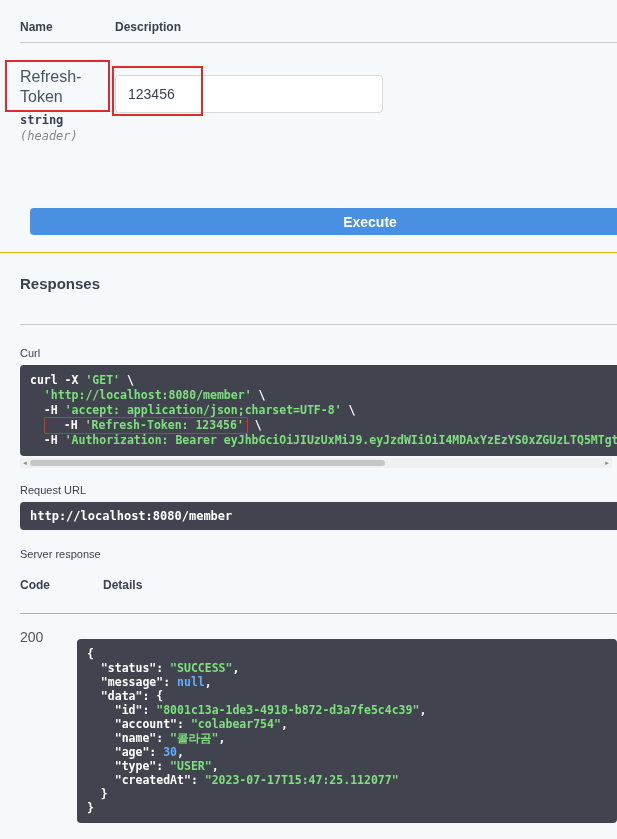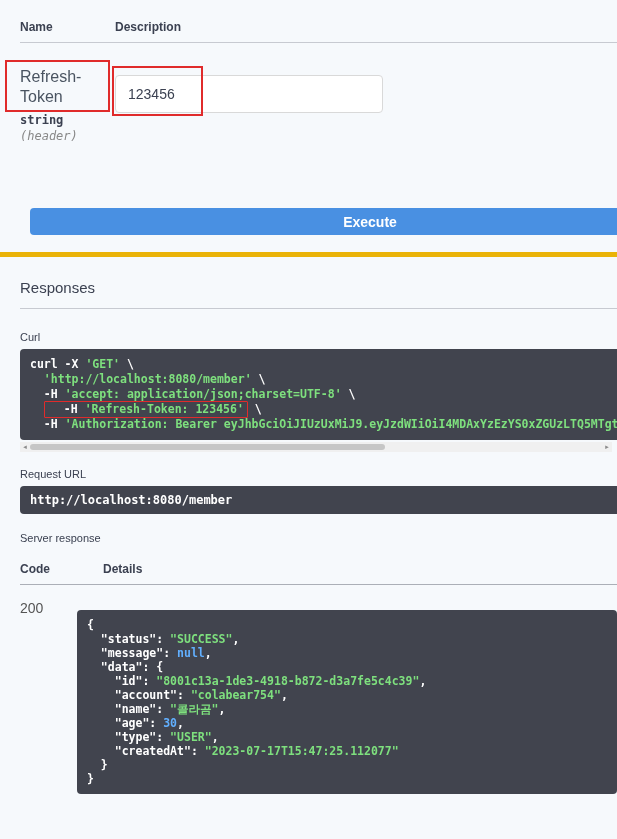--- a/index.html
+++ b/index.html
@@ -3,34 +3,34 @@
 <meta charset="utf-8">
 <style>
   * { box-sizing: border-box; }
   html, body { margin:0; padding:0; }
   body {
     width:617px; height:839px; overflow:hidden; position:relative;
     background:#f6f9fc; color:#3b4151;
     font-family:"Liberation Sans", sans-serif;
   }
   
-  .params-section { padding:20px 0 17px 20px; border-bottom:5px solid #eab308; }
+  .params-section { padding:20px 0 17px 20px; border-bottom:1px solid #eab308; }
   .param-headers { display:flex; padding-bottom:8px; border-bottom:1px solid rgba(59,65,81,.25); font-size:12px; font-weight:bold; color:#3b4151; }
   .col-name { width:95px; }
   .param-row { display:flex; margin-top:24px; }
   .param-name-col { width:95px; }
   .param-name { width:72px; font-size:16px; line-height:20px; color:#4a5461; word-wrap:break-word; }
   .param-type { margin-top:6px; font-family:"DejaVu Sans Mono","Liberation Mono",monospace; font-size:12px; font-weight:bold; color:#3b4151; }
   .param-in { margin-top:2px; font-family:"DejaVu Sans Mono","Liberation Mono",monospace; font-size:12px; font-style:italic; color:#888; }
   .param-value-col { flex:1; }
   .param-input { margin-top:8px; width:268px; height:38px; background:#fff; border:1px solid #d9d9d9; border-radius:4px; padding:0 12px; font-size:14px; color:#3b4151; font-family:inherit; outline:none; }
   .execute-btn { display:block; margin:65px 0 0 10px; width:680px; height:27px; background:#4990e2; border:none; border-radius:4px; color:#fff; font-size:14px; font-weight:bold; font-family:inherit; cursor:pointer; padding:0; }
   
   .responses-section { padding-left:20px; }
-  .responses-title { margin:22px 0 0 0; padding-bottom:12px; border-bottom:1px solid rgba(59,65,81,.25); font-size:15px; font-weight:400; color:#3b4151; }
+  .responses-title { margin:22px 0 0 0; padding-bottom:32px; border-bottom:1px solid rgba(59,65,81,.25); font-size:15px; font-weight:700; color:#3b4151; }
   .block-label { font-size:11px; color:#3b4151; }
   .curl-label { margin-top:22px; }
   .requrl-label { margin-top:16px; }
   .server-label { margin-top:18px; }
   
   .code-block {
     margin-top:6px; background:#41444e; border-radius:4px; padding:8px 10px;
     font-family:"DejaVu Sans Mono","Liberation Mono",monospace;
     font-size:11.5px; font-weight:600; color:#fff; white-space:pre; overflow:hidden;
   }
@@ -45,21 +45,21 @@
     margin-top:6px; width:640px; background:#41444e; border-radius:4px; padding:7px 10px;
     font-family:"DejaVu Sans Mono","Liberation Mono",monospace;
     font-size:12px; font-weight:700; color:#fff; white-space:nowrap; overflow:hidden;
   }
   
   .hscrollbar { display:flex; align-items:center; width:592px; height:10px; margin-top:2px; }
   .sb-arrow { width:10px; height:10px; line-height:10px; font-size:7px; text-align:center; color:#8a8a8a; background:#f0f0f0; user-select:none; }
   .sb-track { flex:1; height:10px; background:#f0f0f0; position:relative; }
   .sb-thumb { position:absolute; left:0; top:2px; height:6px; width:62%; background:#c6c6c6; border-radius:3px; }
   
-  .resp-table-head { display:flex; margin-top:18px; padding-bottom:8px; border-bottom:1px solid rgba(59,65,81,.4); font-size:12px; font-weight:bold; color:#3b4151; }
+  .resp-table-head { display:flex; margin-top:18px; padding-bottom:21px; border-bottom:1px solid rgba(59,65,81,.4); font-size:12px; font-weight:bold; color:#3b4151; }
   .code-col { width:83px; }
   .resp-row { display:flex; padding-top:15px; }
   .resp-code { font-size:14px; color:#555; }
   .resp-details { flex:1; }
   .resp-details .block-label { margin-top:10px; }
   
   .annotation-box { position:absolute; border:2px solid #e02b2b; pointer-events:none; }
   .box-a { left:5px; top:60px; width:105px; height:52px; }
   .box-b { left:112px; top:66px; width:91px; height:50px; }
 </style>

